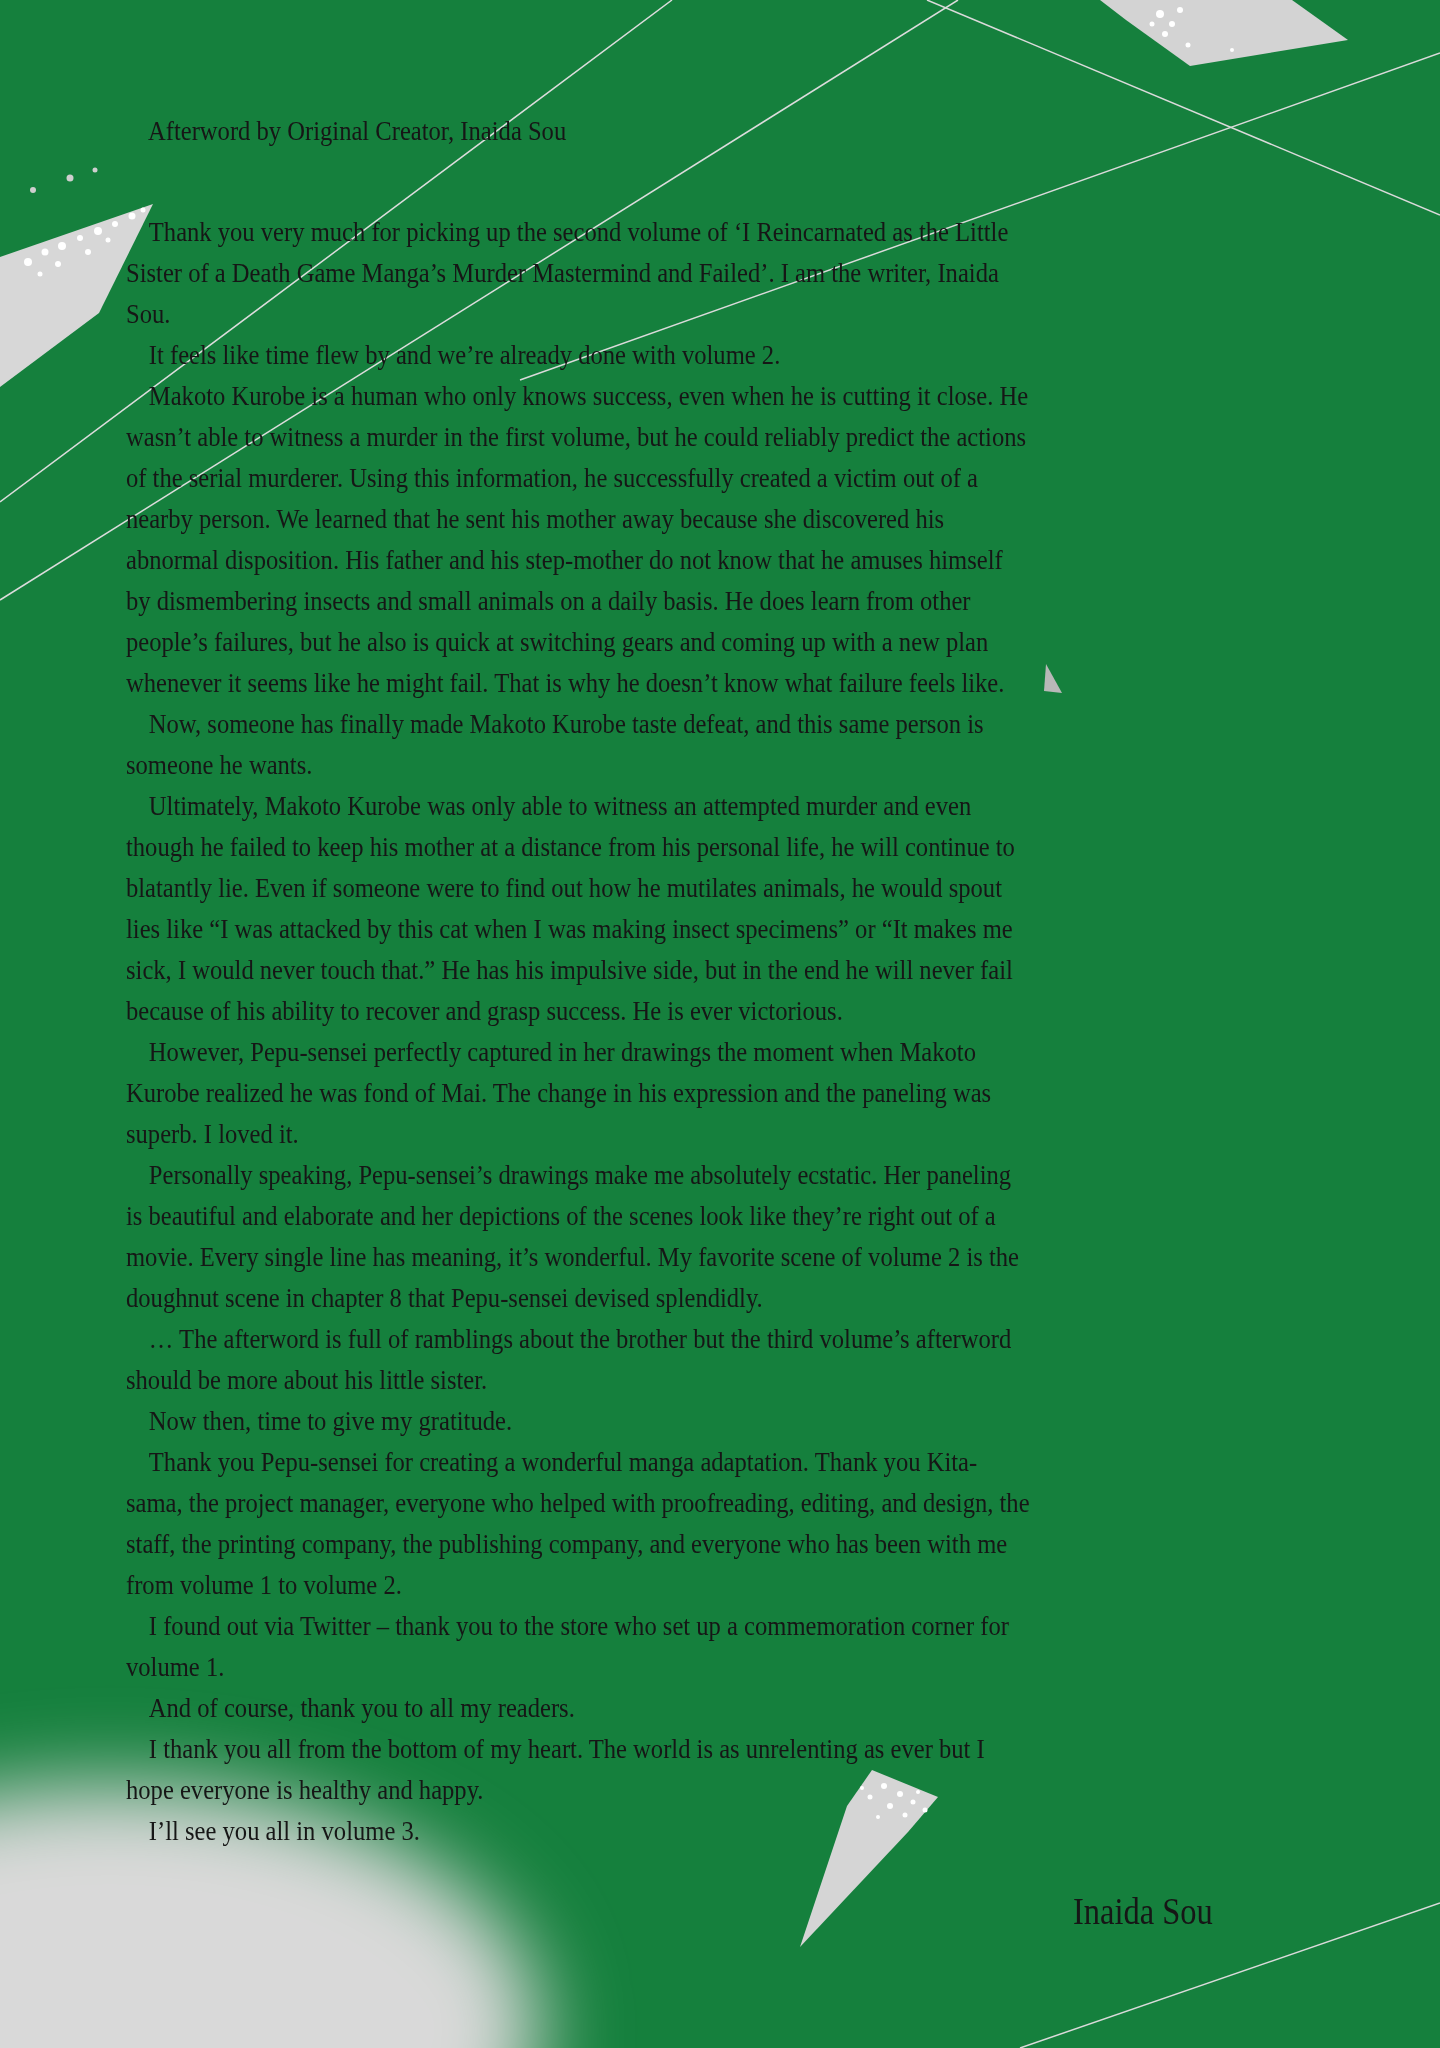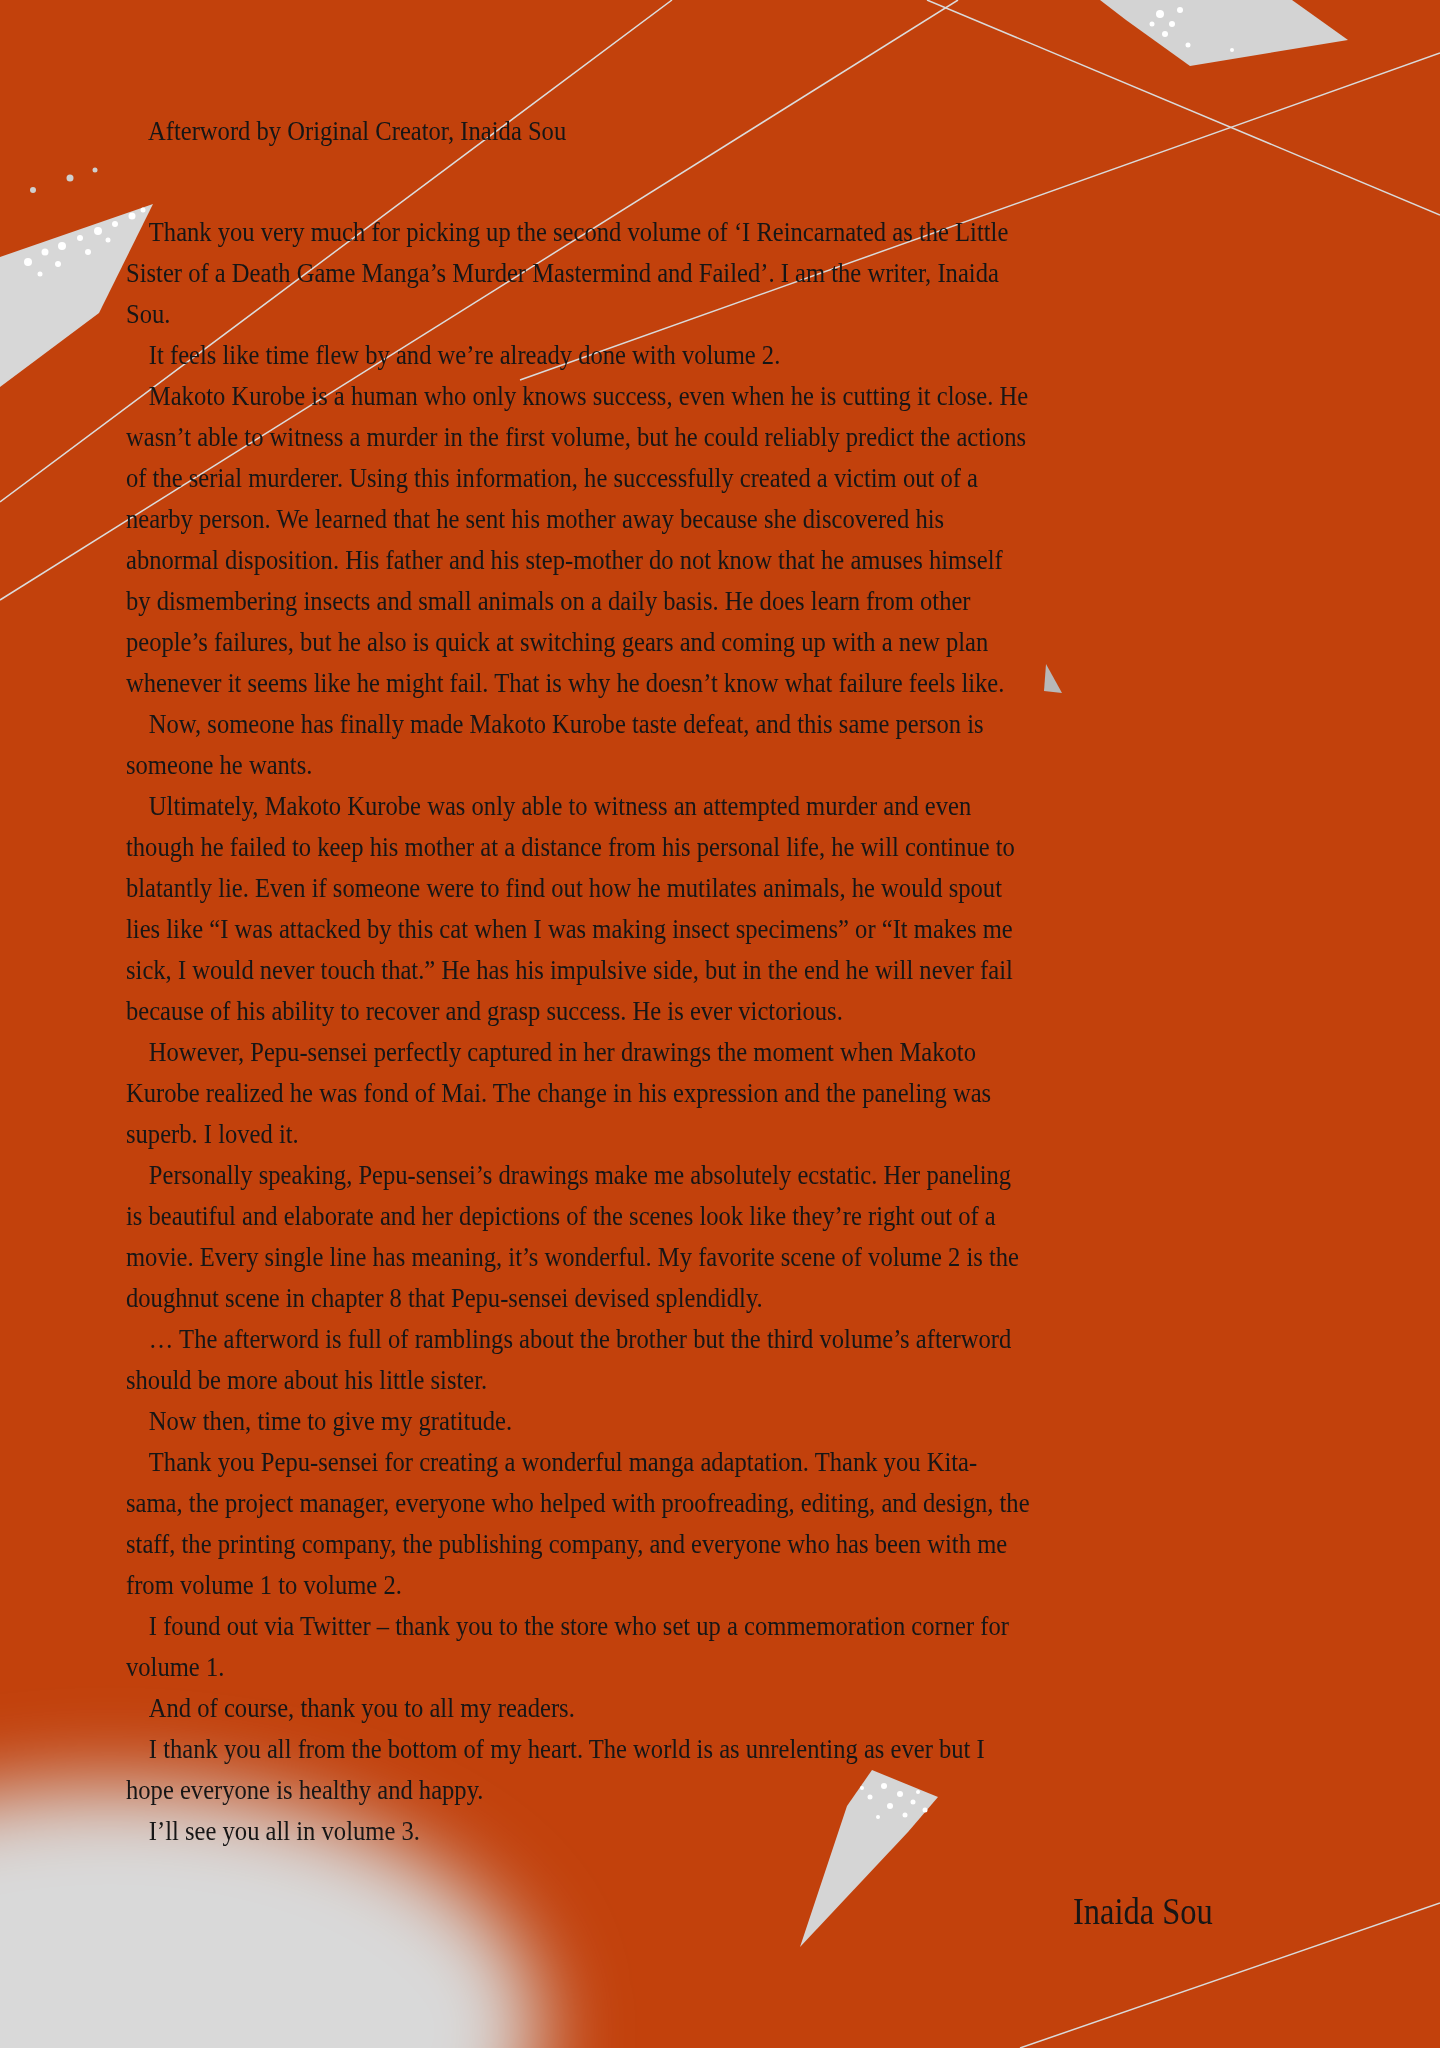--- a/index.html
+++ b/index.html
@@ -1,19 +1,19 @@
 <!DOCTYPE html>
 <html><head>
 <meta charset="utf-8">
 <style>
   html,body{margin:0;padding:0;background:#ffffff;}
   .page{
     position:relative;
     width:1440px;height:2048px;
-    background:#c2410c;
+    background:#15803d;
     overflow:hidden;
     font-family:"Liberation Serif","DejaVu Serif",serif;
     color:#161616;
   }
   .bg{position:absolute;left:0;top:0;z-index:0;}
   .content{position:absolute;left:0;top:0;width:1440px;height:2048px;z-index:1;}
   .doc-title{
     position:absolute;left:148px;top:116px;
     font-size:28px;line-height:30px;white-space:nowrap;
     transform:scaleX(.878);transform-origin:left top;

